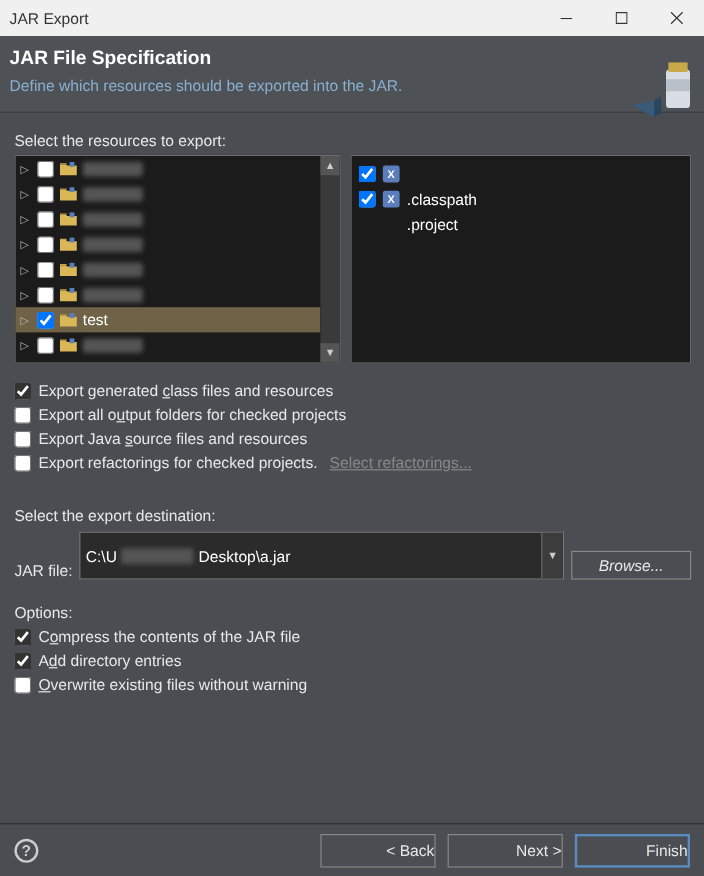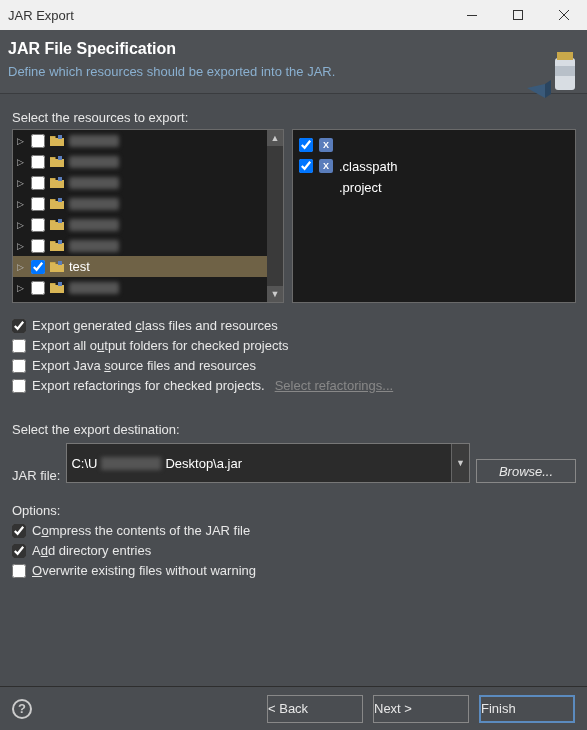--- a/index.html
+++ b/index.html
@@ -49,21 +49,21 @@
 .jarfile-row .lbl { white-space: nowrap; }
 .jarfile-row .combo { flex: 1; height: 40px; background: #2b2b2b; border: 1px solid #777; display: flex; align-items: center; padding: 0 4px; position: relative; }
 .jarfile-row .combo .text { color: #fff; }
 .jarfile-row .combo .blur { display: inline-block; width: 60px; height: 13px; background: #555; filter: blur(2px); margin: 0 4px; }
 .jarfile-row .combo .dd { position: absolute; right: 0; top: 0; bottom: 0; width: 18px; background: #3c3c3c; display: flex; align-items: center; justify-content: center; color: #ccc; font-size: 9px; border-left: 1px solid #666; }
 .jarfile-row .browse { width: 100px; height: 24px; background: #4a4d51; border: 1px solid #888; color: #e8e8e8; display: flex; align-items: center; justify-content: center; font-style: italic; }
 
 .footer { position: absolute; bottom: 0; left: 0; right: 0; height: 44px; border-top: 1px solid #2e2e2e; display: flex; align-items: center; padding: 0 12px; gap: 10px; }
 .footer .help { width: 20px; height: 20px; border: 2px solid #ccc; border-radius: 50%; display: flex; align-items: center; justify-content: center; color: #ccc; font-size: 13px; font-weight: bold; }
 .footer .spacer { flex: 1; }
-.footer .btn { min-width: 96px; height: 28px; background: #4a4d51; border: 1px solid #888; color: #e8e8e8; display: flex; align-items: center; justify-content: flex-start; font-size: 13px; }
+.footer .btn { min-width: 96px; height: 28px; background: #4a4d51; border: 1px solid #888; color: #e8e8e8; display: flex; align-items: center; justify-content: flex-end; font-size: 13px; }
 .footer .btn.default { border: 2px solid #5b8bbf; }
 
 svg.folder-svg { width: 16px; height: 14px; }
 svg.jar-svg { width: 50px; height: 56px; }
 </style>
 </head>
 <body>
 
 <div class="titlebar">
   <span class="title">JAR Export</span>

